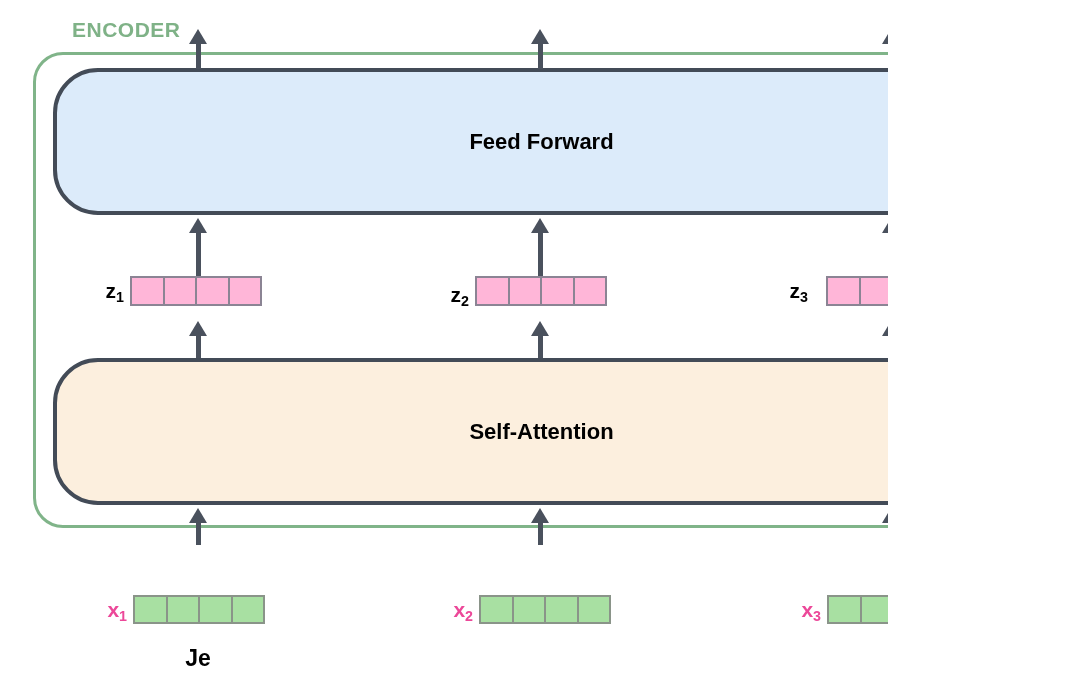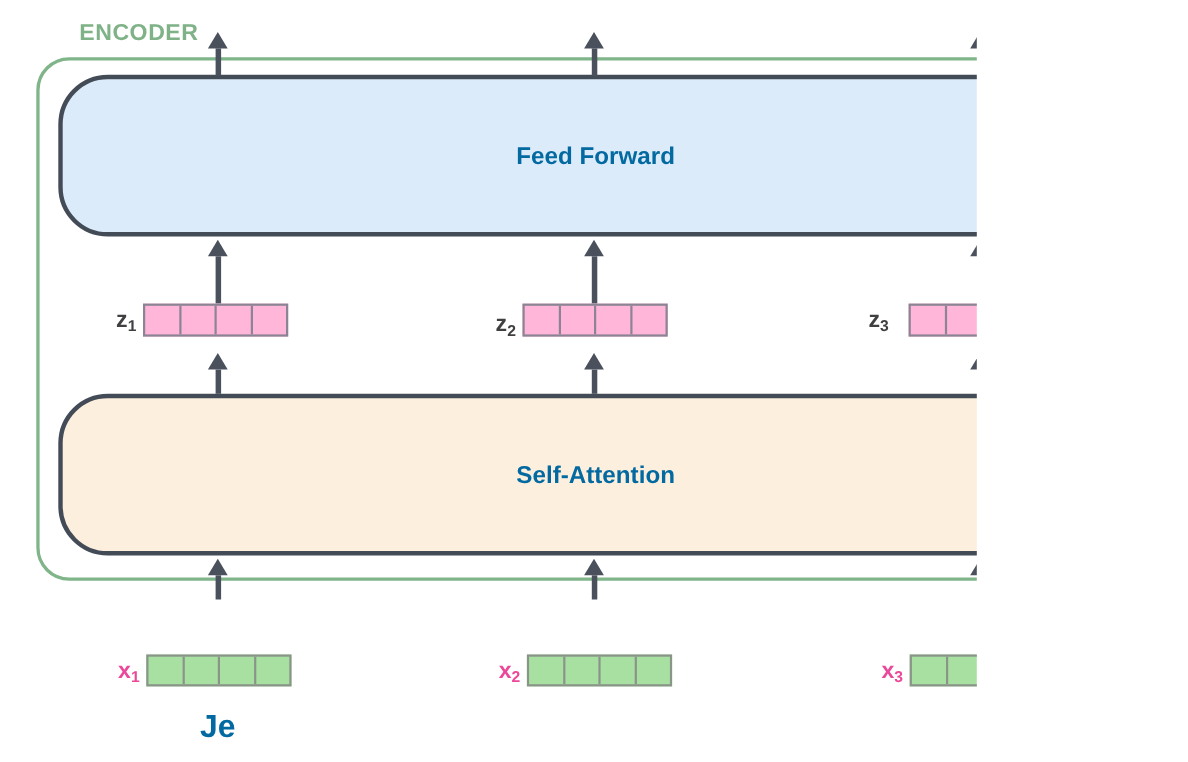--- a/index.html
+++ b/index.html
@@ -46,21 +46,21 @@
     border: 4px solid #434b57;
     border-radius: 45px;
     box-sizing: border-box;
     display: flex;
     align-items: center;
     justify-content: center;
   }
   .block span {
     font-size: 22px;
     font-weight: 600;
-    color: #0369a1;
+    color: #000000;
   }
   .feed-forward { top: 68px; background: #dcebfa; }
   .self-attention { top: 358px; background: #fcefde; }
   
   .arrow {
     position: absolute;
     width: 18px;
   }
   .arrow .head {
     width: 0;
@@ -104,31 +104,31 @@
     font-size: 21px;
     font-weight: 700;
     line-height: 30px;
   }
   .vec-label sub {
     font-size: 0.68em;
     vertical-align: baseline;
     position: relative;
     top: 0.25em;
   }
-  .z-label { color: #404040; }
+  .z-label { color: #000000; }
   .x-label { color: #ec4899; }
   
   .token {
     position: absolute;
     top: 645px;
     width: 200px;
     text-align: center;
-    font-size: 29px;
+    font-size: 23px;
     font-weight: 700;
-    color: #0369a1;
+    color: #000000;
   }
 </style>
 </head>
 <body>
 
 <div class="canvas">
 
   <div class="encoder-label">ENCODER</div>
 
   <div class="encoder-box"></div>

